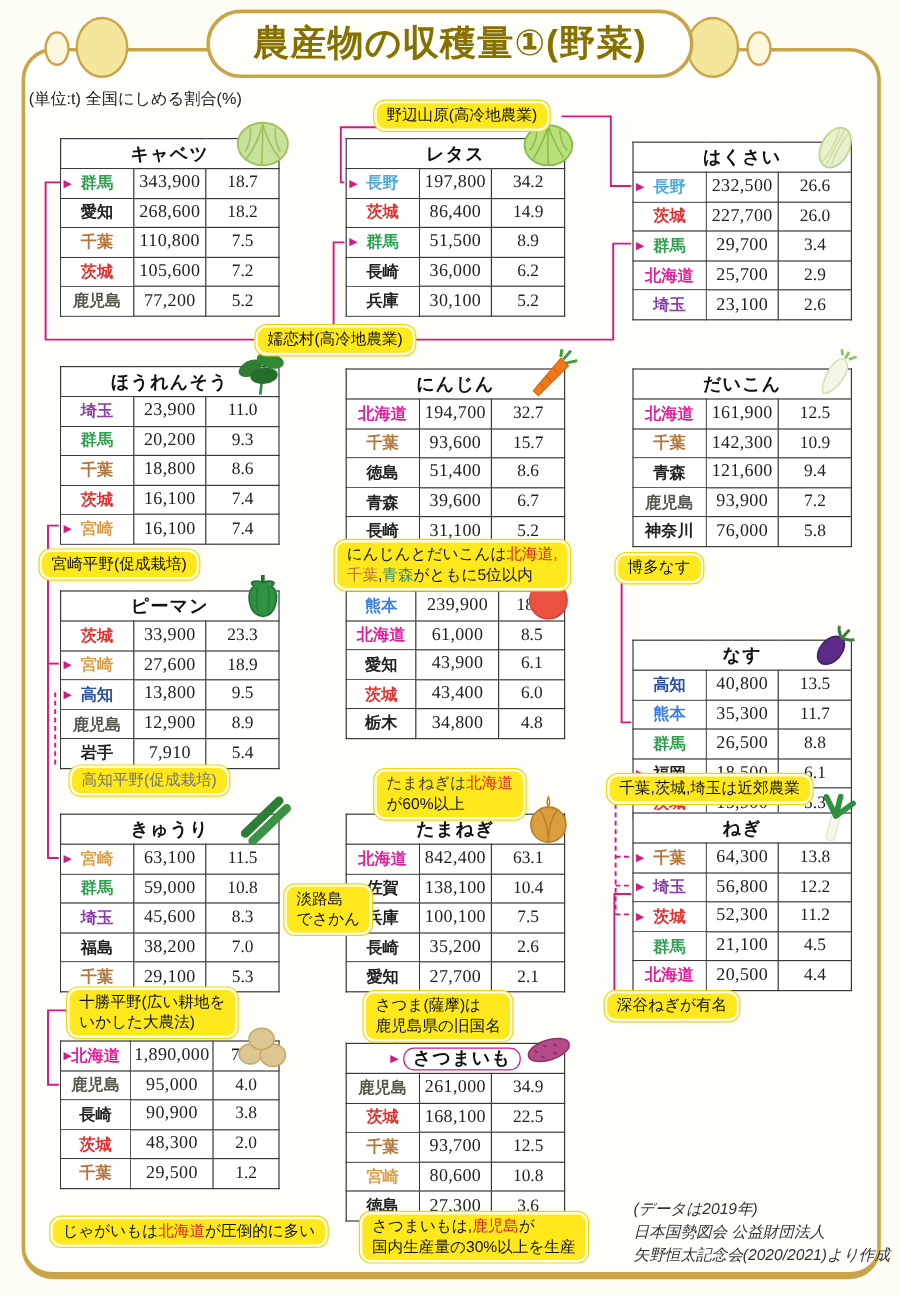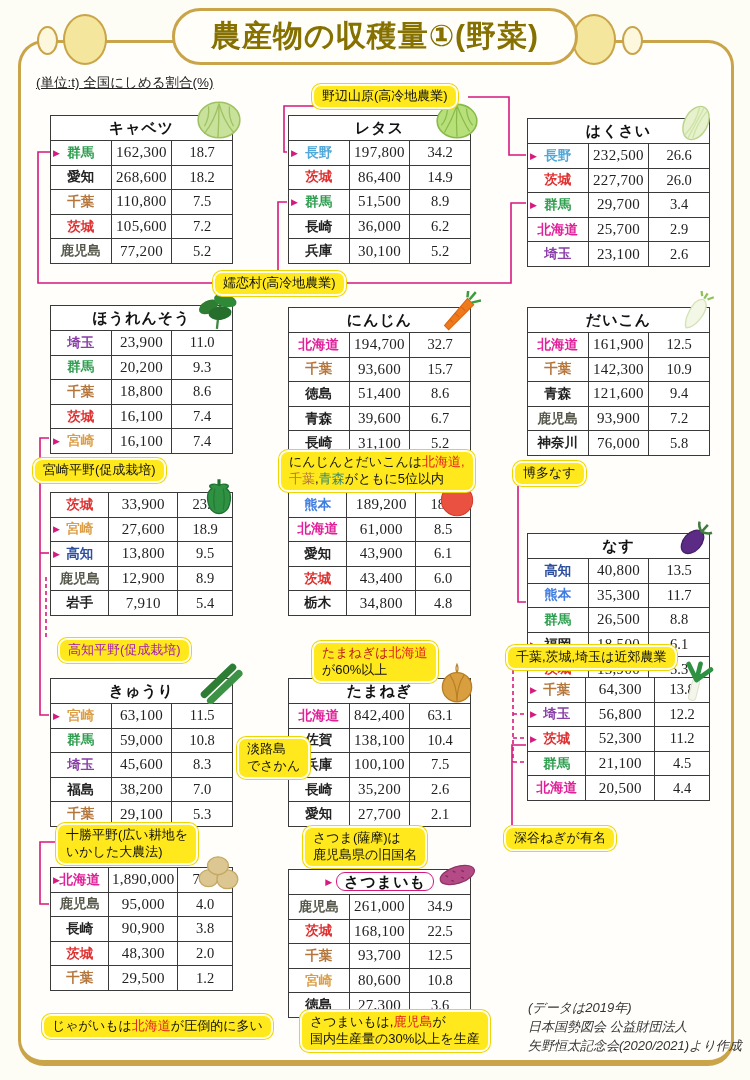--- a/index.html
+++ b/index.html
@@ -16,21 +16,21 @@
   }
   .title-bar{
     position:absolute;top:8px;left:50%;transform:translateX(-50%);
     background:#fffef8;border:3px solid #c9a449;border-radius:34px;
     padding:5px 36px;z-index:6;white-space:nowrap;
     font-size:30px;font-weight:bold;color:#857000;letter-spacing:1px;
   }
   .deco{position:absolute;border:2.5px solid #c9a449;border-radius:50%;z-index:6;}
   .deco.small{width:17px;height:25px;background:#fdf8dd;}
   .deco.big{width:40px;height:47px;background:#f4e69c;}
-  .subtitle{position:absolute;left:36px;top:74px;font-size:13.5px;color:#222;z-index:5;text-decoration:underline;}
+  .subtitle{position:absolute;left:24px;top:74px;font-size:13.5px;color:#222;z-index:5;}
   .veg-table{position:absolute;width:183px;z-index:4;background:#fff;}
   .veg-table table{border-collapse:collapse;width:100%;table-layout:fixed;}
   .veg-table th,.veg-table td{border:1.4px solid #3a3a3a;background:#fff;padding:0;text-align:center;vertical-align:middle;}
   .veg-table th{height:24px;font-size:15px;font-weight:bold;color:#111;letter-spacing:1px;}
   .veg-table td{height:23.6px;}
   td.pref{position:relative;font-size:13.5px;font-weight:bold;width:32%;}
   td.val{font-family:"Liberation Serif","DejaVu Serif",serif;font-size:15px;color:#222;width:38%;letter-spacing:.3px;}
   td.pct{font-family:"Liberation Serif","DejaVu Serif",serif;font-size:14.5px;color:#222;width:30%;}
   .arrow{position:absolute;left:2px;top:50%;transform:translateY(-50%);font-size:9px;color:#d6197f;}
   .t-arrow{font-size:9px;color:#d6197f;margin-right:3px;vertical-align:2px;}
@@ -86,21 +86,21 @@
           <ellipse cx="23" cy="20" rx="20" ry="17" fill="#c9e29b" stroke="#9ec261" stroke-width="1.5"></ellipse>
           <path d="M23 4 Q19 20 9 33 M23 4 Q27 20 37 32 M23 4 Q23 20 22 37 M13 7 Q14 18 9 26 M33 7 Q32 18 37 26" stroke="#9ec261" fill="none" stroke-width="1.3"></path>
         </svg></div>
       <table>
         <tbody>
           <tr>
             <th colspan="3"><span class="tt">キャベツ</span></th>
           </tr>
           <tr>
             <td class="pref"><span class="arrow">▶</span><span style="color:#2e9e4f">群馬</span></td>
-            <td class="val">162,300</td>
+            <td class="val">343,900</td>
             <td class="pct">18.7</td>
           </tr>
           <tr>
             <td class="pref"><span style="color:#222222">愛知</span></td>
             <td class="val">268,600</td>
             <td class="pct">18.2</td>
           </tr>
           <tr>
             <td class="pref"><span style="color:#b5763c">千葉</span></td>
             <td class="val">110,800</td>
@@ -318,20 +318,23 @@
     </div>
     <div class="veg-table" style="left: 50px; top: 492px;">
       <div class="veg-icon"><svg viewBox="0 0 46 40">
           <path d="M16 12 Q12 9 16 8 Q20 7 23 9 Q26 7 30 8 Q34 9 30 12 Q36 16 33 27 Q31 35 23 36 Q15 35 13 27 Q10 16 16 12 Z" fill="#2f9142" stroke="#1f7030" stroke-width="1.3"></path>
           <path d="M23 9 L23 3" stroke="#1f7030" stroke-width="3"></path>
           <path d="M19 12 Q17 22 19 32 M27 12 Q29 22 27 32" stroke="#257a36" fill="none" stroke-width="1.2"></path>
         </svg></div>
       <table>
         <tbody>
           <tr>
+            <th colspan="3"><span class="tt">ピーマン</span></th>
+          </tr>
+          <tr>
             <td class="pref"><span style="color:#e03030">茨城</span></td>
             <td class="val">33,900</td>
             <td class="pct">23.3</td>
           </tr>
           <tr>
             <td class="pref"><span class="arrow">▶</span><span style="color:#dc9e46">宮崎</span></td>
             <td class="val">27,600</td>
             <td class="pct">18.9</td>
           </tr>
           <tr>
@@ -354,21 +357,21 @@
     </div>
     <div class="veg-table" style="left: 288px; top: 492px;">
       <div class="veg-icon"><svg viewBox="0 0 46 40">
           <circle cx="23" cy="23" r="15" fill="#ea5140" stroke="#d23c2c" stroke-width="1"></circle>
           <path d="M23 8 L18 13 M23 8 L28 13 M23 8 L23 14 M15 11 L21 14 M31 11 L25 14" stroke="#3d9c3d" stroke-width="2.2" fill="none"></path>
         </svg></div>
       <table>
         <tbody>
           <tr>
             <td class="pref"><span style="color:#3f7ce0">熊本</span></td>
-            <td class="val">189,200</td>
+            <td class="val">239,900</td>
             <td class="pct">18.5</td>
           </tr>
           <tr>
             <td class="pref"><span style="color:#e0219a">北海道</span></td>
             <td class="val">61,000</td>
             <td class="pct">8.5</td>
           </tr>
           <tr>
             <td class="pref"><span style="color:#222222">愛知</span></td>
             <td class="val">43,900</td>
@@ -505,20 +508,23 @@
     </div>
     <div class="veg-table" style="left: 527px; top: 677px;">
       <div class="veg-icon"><svg viewBox="0 0 46 40">
           <g transform="rotate(14 23 20)">
             <rect x="19.5" y="17" width="7" height="21" rx="3" fill="#f4f6ec" stroke="#dde4cc"></rect>
             <path d="M23 18 L23 2 M23 18 L12 5 M23 18 L34 5" stroke="#2f9142" stroke-width="4.5" stroke-linecap="round"></path>
           </g>
         </svg></div>
       <table>
         <tbody>
+          <tr>
+            <th colspan="3"><span class="tt">ねぎ</span></th>
+          </tr>
           <tr>
             <td class="pref"><span class="arrow">▶</span><span style="color:#b5763c">千葉</span></td>
             <td class="val">64,300</td>
             <td class="pct">13.8</td>
           </tr>
           <tr>
             <td class="pref"><span class="arrow">▶</span><span style="color:#8a3fa8">埼玉</span></td>
             <td class="val">56,800</td>
             <td class="pct">12.2</td>
           </tr>
@@ -630,24 +636,24 @@
       <div><span style="color:#111">宮崎平野(促成栽培)</span></div>
     </div>
     <div class="callout" style="left: 279px; top: 450px;">
       <div><span style="color:#111">にんじんとだいこんは</span><span style="color:#e02020">北海道,</span></div>
       <div><span style="color:#b5763c">千葉</span><span style="color:#111">,</span><span style="color:#3a8a6e">青森</span><span style="color:#111">がともに5位以内</span></div>
     </div>
     <div class="callout" style="left: 513px; top: 461px;">
       <div><span style="color:#111">博多なす</span></div>
     </div>
     <div class="callout" style="left: 58px; top: 638px;">
-      <div><span style="color:#a21caf">高知平野(促成栽培)</span></div>
+      <div><span style="color:#737373">高知平野(促成栽培)</span></div>
     </div>
     <div class="callout" style="left: 312px; top: 641px;">
-      <div><span style="color:#b91c1c">たまねぎは</span><span style="color:#e02020">北海道</span></div>
+      <div><span style="color:#404040">たまねぎは</span><span style="color:#e02020">北海道</span></div>
       <div><span style="color:#111">が60%以上</span></div>
     </div>
     <div class="callout" style="left: 506px; top: 645px;">
       <div><span style="color:#111">千葉,茨城,埼玉は近郊農業</span></div>
     </div>
     <div class="callout" style="left: 237px; top: 737px;">
       <div><span style="color:#111">淡路島</span></div>
       <div><span style="color:#111">でさかん</span></div>
     </div>
     <div class="callout" style="left: 504px; top: 826px;">

